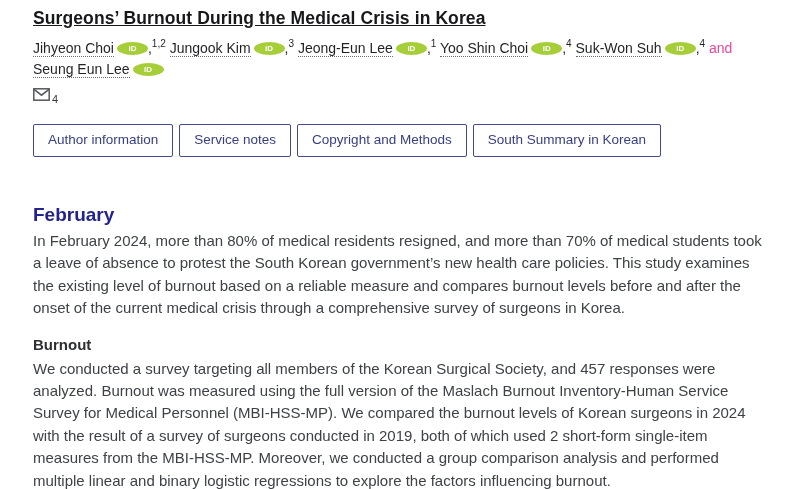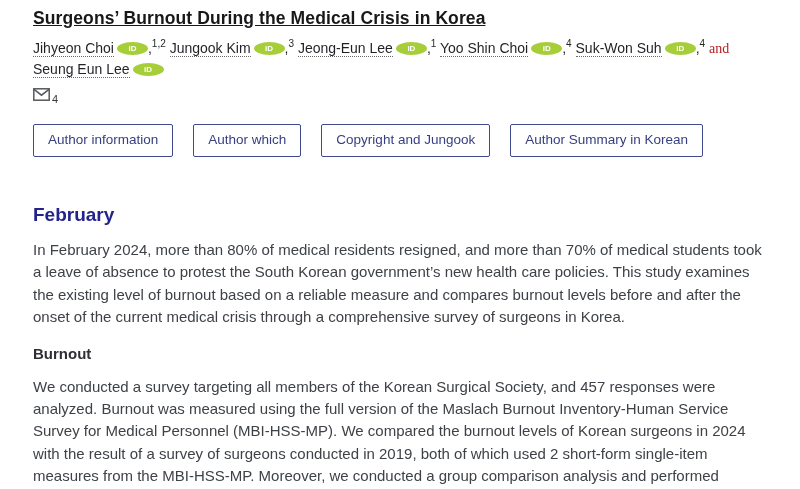--- a/index.html
+++ b/index.html
@@ -54,42 +54,42 @@
     vertical-align: 2px;
     cursor: pointer;
   }
   .authors sup.aff {
     font-size: 10px;
     color: #1f2125;
     vertical-align: 6px;
     line-height: 0;
     text-align: center;
   }
-  .conj { color: #b91c1c; font-family: Liberation Serif, serif; }
+  .conj { color: #ec4899; }
 
   
   .email-row {
     margin-top: 7px;
     display: flex;
     align-items: flex-end;
     gap: 2px;
     height: 18px;
   }
   .envelope { display: inline-block; }
   .email-num {
     font-size: 11px;
     color: #35373b;
     line-height: 11px;
   }
 
   
   .btn-row {
     margin-top: 19px;
     display: flex;
-    gap: 20px;
+    gap: 6px;
     align-items: flex-end;
   }
   .pill-btn {
     background: #ffffff;
     border: 1px solid #414a8c;
     border-radius: 2px;
     color: #373f80;
     font-family: "Liberation Sans", "DejaVu Sans", sans-serif;
     font-size: 13.5px;
     padding: 7px 14px 8px 14px;
@@ -107,21 +107,21 @@
     line-height: 23px;
   }
   .section-heading {
     margin-top: 15px;
     font-size: 15px;
     font-weight: 700;
     color: #2d2f33;
     line-height: 19px;
   }
   .section-text {
-    margin-top: 13px;
+    margin-top: 4px;
     font-size: 15px;
     line-height: 22.4px;
     color: #3e4247;
     max-width: 739px;
   }
 </style>
 </head>
 <body>
 
 <div class="page">
@@ -135,23 +135,23 @@
       <svg width="17" height="13" viewBox="0 0 17 13" aria-hidden="true">
         <rect x="0.8" y="0.8" width="15.4" height="11.4" fill="none" stroke="#55585c" stroke-width="1.5"></rect>
         <path d="M1 1.4 L8.5 7.2 L16 1.4" fill="none" stroke="#55585c" stroke-width="1.5"></path>
       </svg>
     </span>
     <span class="email-num">4</span>
   </div>
 
   <div class="btn-row">
       <button class="pill-btn">Author information</button>
-      <button class="pill-btn">Author which</button>
-      <button class="pill-btn">Copyright and Jungook</button>
-      <button class="pill-btn">Author Summary in Korean</button>
+      <button class="pill-btn">Service notes</button>
+      <button class="pill-btn">Copyright and Methods</button>
+      <button class="pill-btn">South Summary in Korean</button>
     </div>
 
   <h2 class="abstract-heading">February</h2>
 
   <p class="section-text">In February 2024, more than 80% of medical residents resigned, and more than 70% of medical students took a leave of absence to protest the South Korean government’s new health care policies. This study examines the existing level of burnout based on a reliable measure and compares burnout levels before and after the onset of the current medical crisis through a comprehensive survey of surgeons in Korea.</p>
 
   <h3 class="section-heading">Burnout</h3>
   <p class="section-text">We conducted a survey targeting all members of the Korean Surgical Society, and 457 responses were analyzed. Burnout was measured using the full version of the Maslach Burnout Inventory-Human Service Survey for Medical Personnel (MBI-HSS-MP). We compared the burnout levels of Korean surgeons in 2024 with the result of a survey of surgeons conducted in 2019, both of which used 2 short-form single-item measures from the MBI-HSS-MP. Moreover, we conducted a group comparison analysis and performed multiple linear and binary logistic regressions to explore the factors influencing burnout.</p>
 
 </div>

